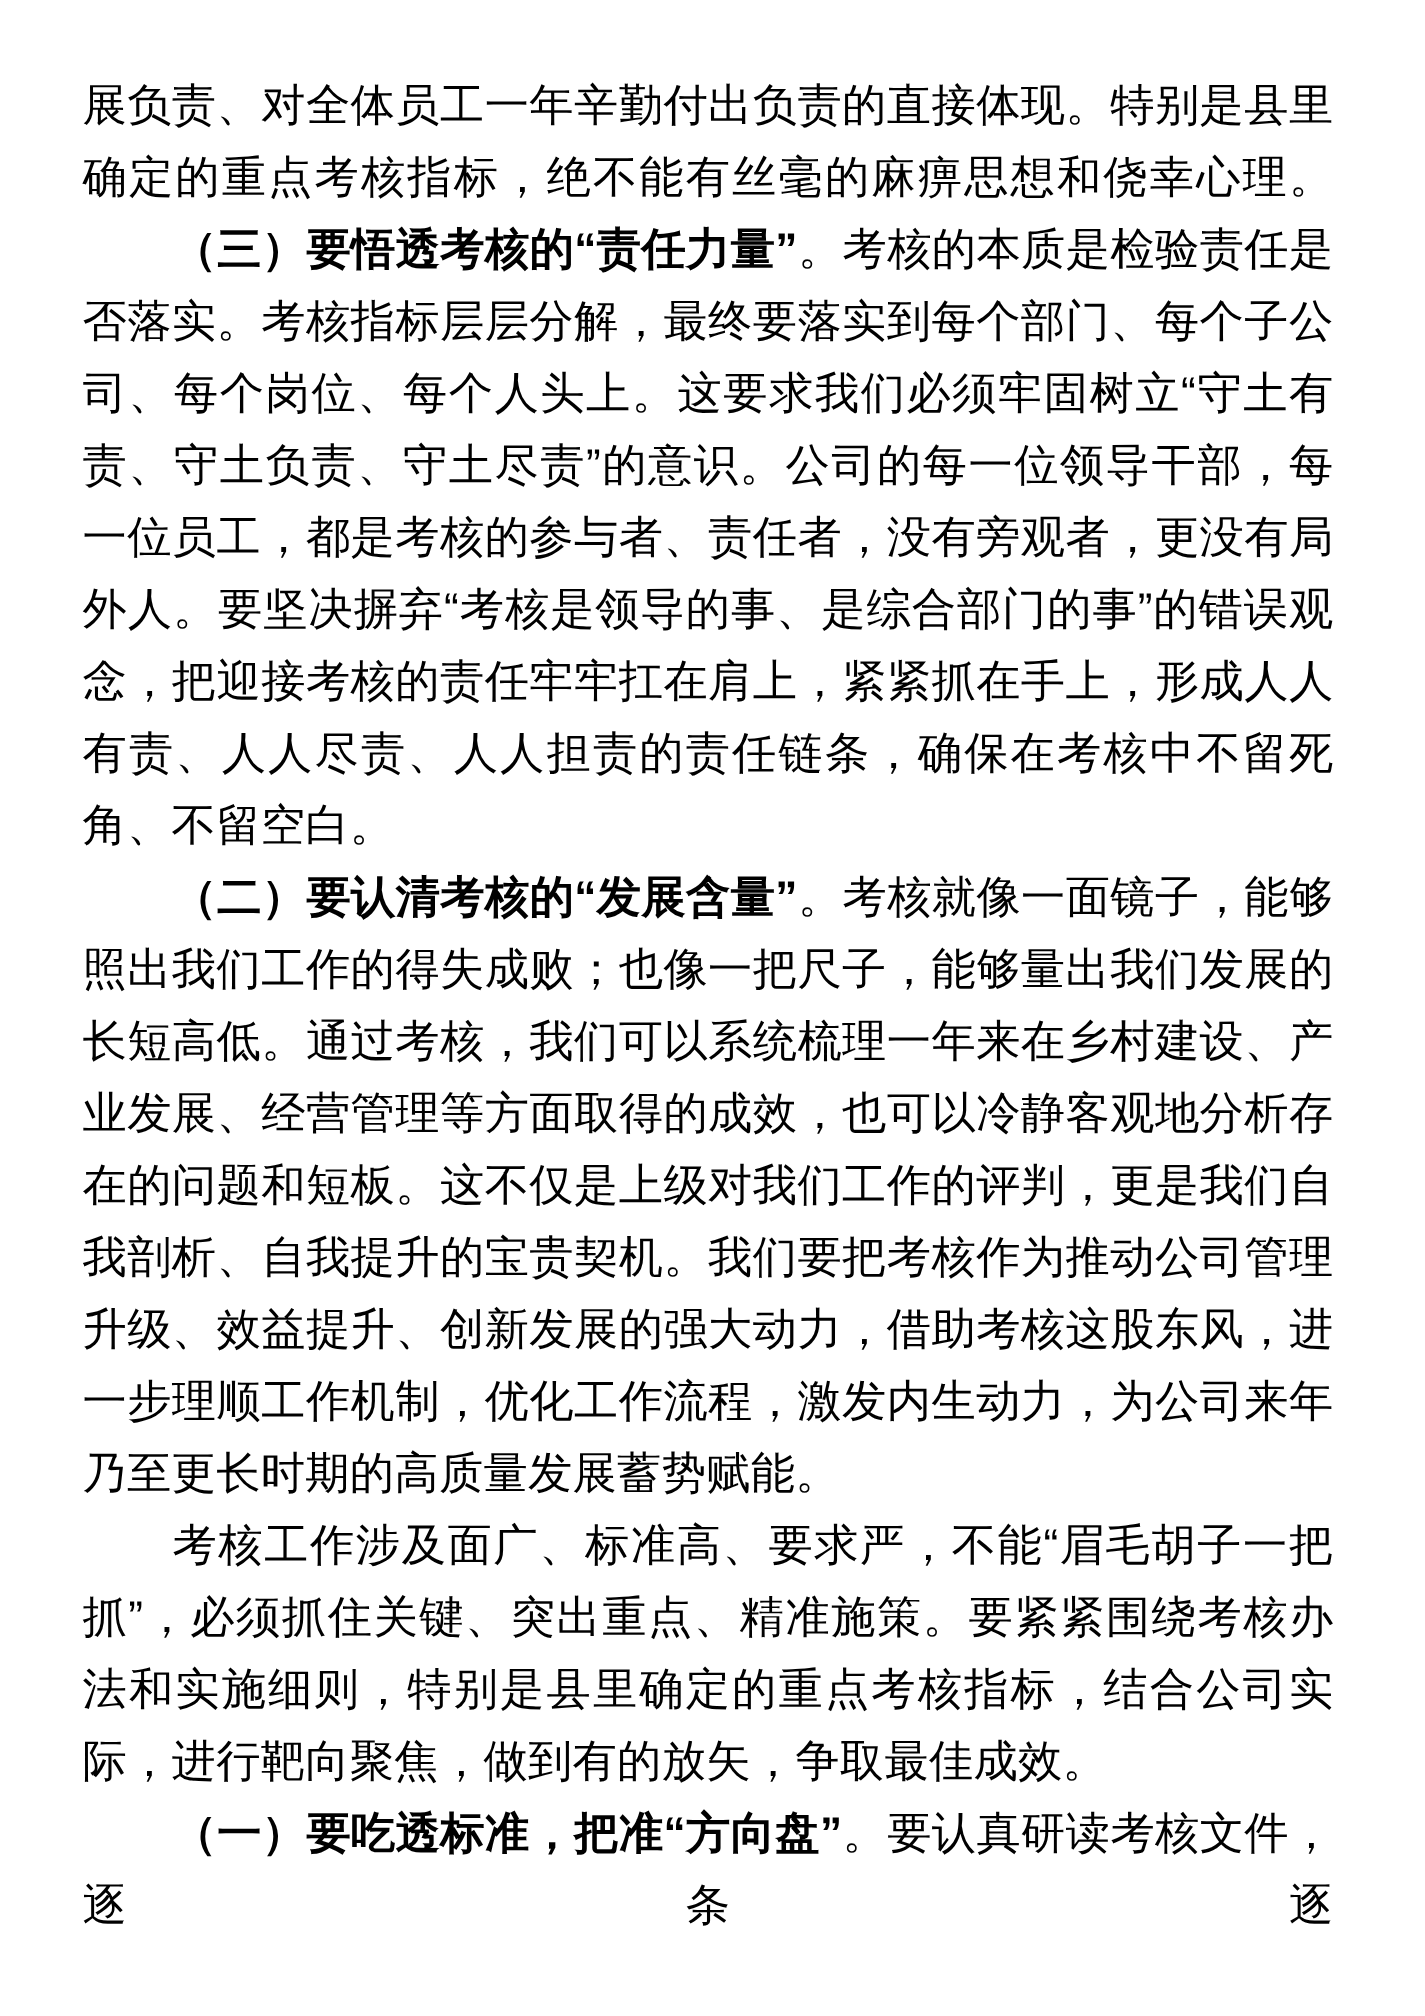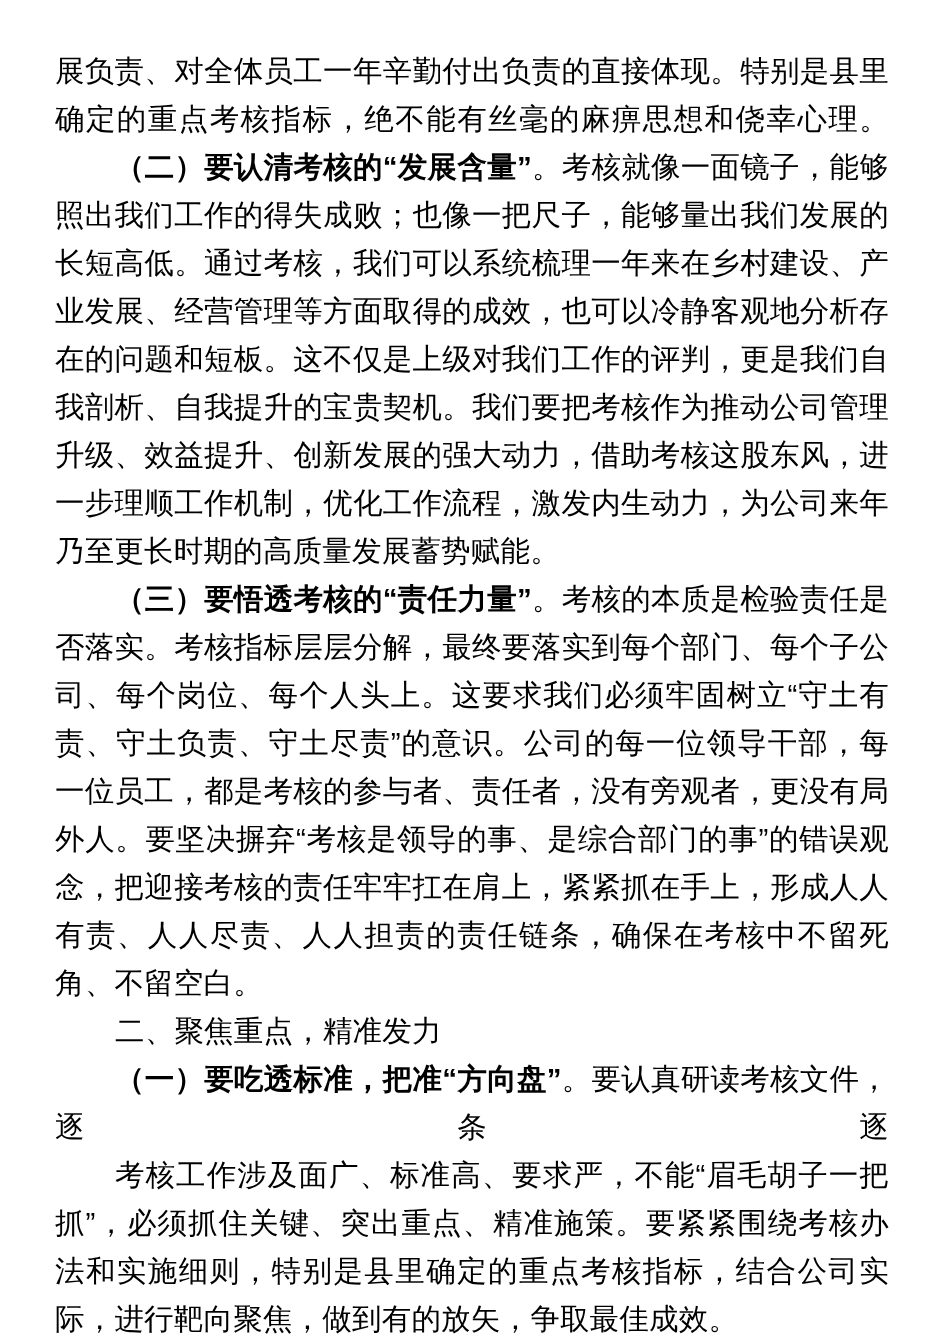--- a/index.html
+++ b/index.html
@@ -60,24 +60,23 @@
   }
 </style>
 </head>
 <body>
 
 <div class="page">
   <div class="doc-body">
 
     <p class="para cont justify-all"><span>展负责、对全体员工一年辛勤付出负责的直接体现。特别是县里确定的重点考核指标，绝不能有丝毫的麻痹思想和侥幸心理。</span></p>
 
+    <p class="para indent"><span class="lead">（三）要悟透考核的“责任力量”</span><span>。考核的本质是检验责任是否落实。考核指标层层分解，最终要落实到每个部门、每个子公司、每个岗位、每个人头上。这要求我们必须牢固树立“守土有责、守土负责、守土尽责”的意识。公司的每一位领导干部，每一位员工，都是考核的参与者、责任者，没有旁观者，更没有局外人。要坚决摒弃“考核是领导的事、是综合部门的事”的错误观念，把迎接考核的责任牢牢扛在肩上，紧紧抓在手上，形成人人有责、人人尽责、人人担责的责任链条，确保在考核中不留死角、不留空白。</span></p>
+
     <p class="para indent"><span class="lead">（二）要认清考核的“发展含量”</span><span>。考核就像一面镜子，能够照出我们工作的得失成败；也像一把尺子，能够量出我们发展的长短高低。通过考核，我们可以系统梳理一年来在乡村建设、产业发展、经营管理等方面取得的成效，也可以冷静客观地分析存在的问题和短板。这不仅是上级对我们工作的评判，更是我们自我剖析、自我提升的宝贵契机。我们要把考核作为推动公司管理升级、效益提升、创新发展的强大动力，借助考核这股东风，进一步理顺工作机制，优化工作流程，激发内生动力，为公司来年乃至更长时期的高质量发展蓄势赋能。</span></p>
 
-    <p class="para indent"><span class="lead">（三）要悟透考核的“责任力量”</span><span>。考核的本质是检验责任是否落实。考核指标层层分解，最终要落实到每个部门、每个子公司、每个岗位、每个人头上。这要求我们必须牢固树立“守土有责、守土负责、守土尽责”的意识。公司的每一位领导干部，每一位员工，都是考核的参与者、责任者，没有旁观者，更没有局外人。要坚决摒弃“考核是领导的事、是综合部门的事”的错误观念，把迎接考核的责任牢牢扛在肩上，紧紧抓在手上，形成人人有责、人人尽责、人人担责的责任链条，确保在考核中不留死角、不留空白。</span></p>
 
-    <p class="section-title"><span>二、聚焦重点，精准发力</span></p>
+    <p class="para indent"><span>考核工作涉及面广、标准高、要求严，不能“眉毛胡子一把抓”，必须抓住关键、突出重点、精准施策。要紧紧围绕考核办法和实施细则，特别是县里确定的重点考核指标，结合公司实际，进行靶向聚焦，做到有的放矢，争取最佳成效。</span></p>
 
     <p class="para indent justify-all"><span class="lead">（一）要吃透标准，把准“方向盘”</span><span>。要认真研读考核文件，逐条逐</span></p>
-
-    <p class="para indent"><span>考核工作涉及面广、标准高、要求严，不能“眉毛胡子一把抓”，必须抓住关键、突出重点、精准施策。要紧紧围绕考核办法和实施细则，特别是县里确定的重点考核指标，结合公司实际，进行靶向聚焦，做到有的放矢，争取最佳成效。</span></p>
 
   </div>
 </div>
 
 </body></html>

